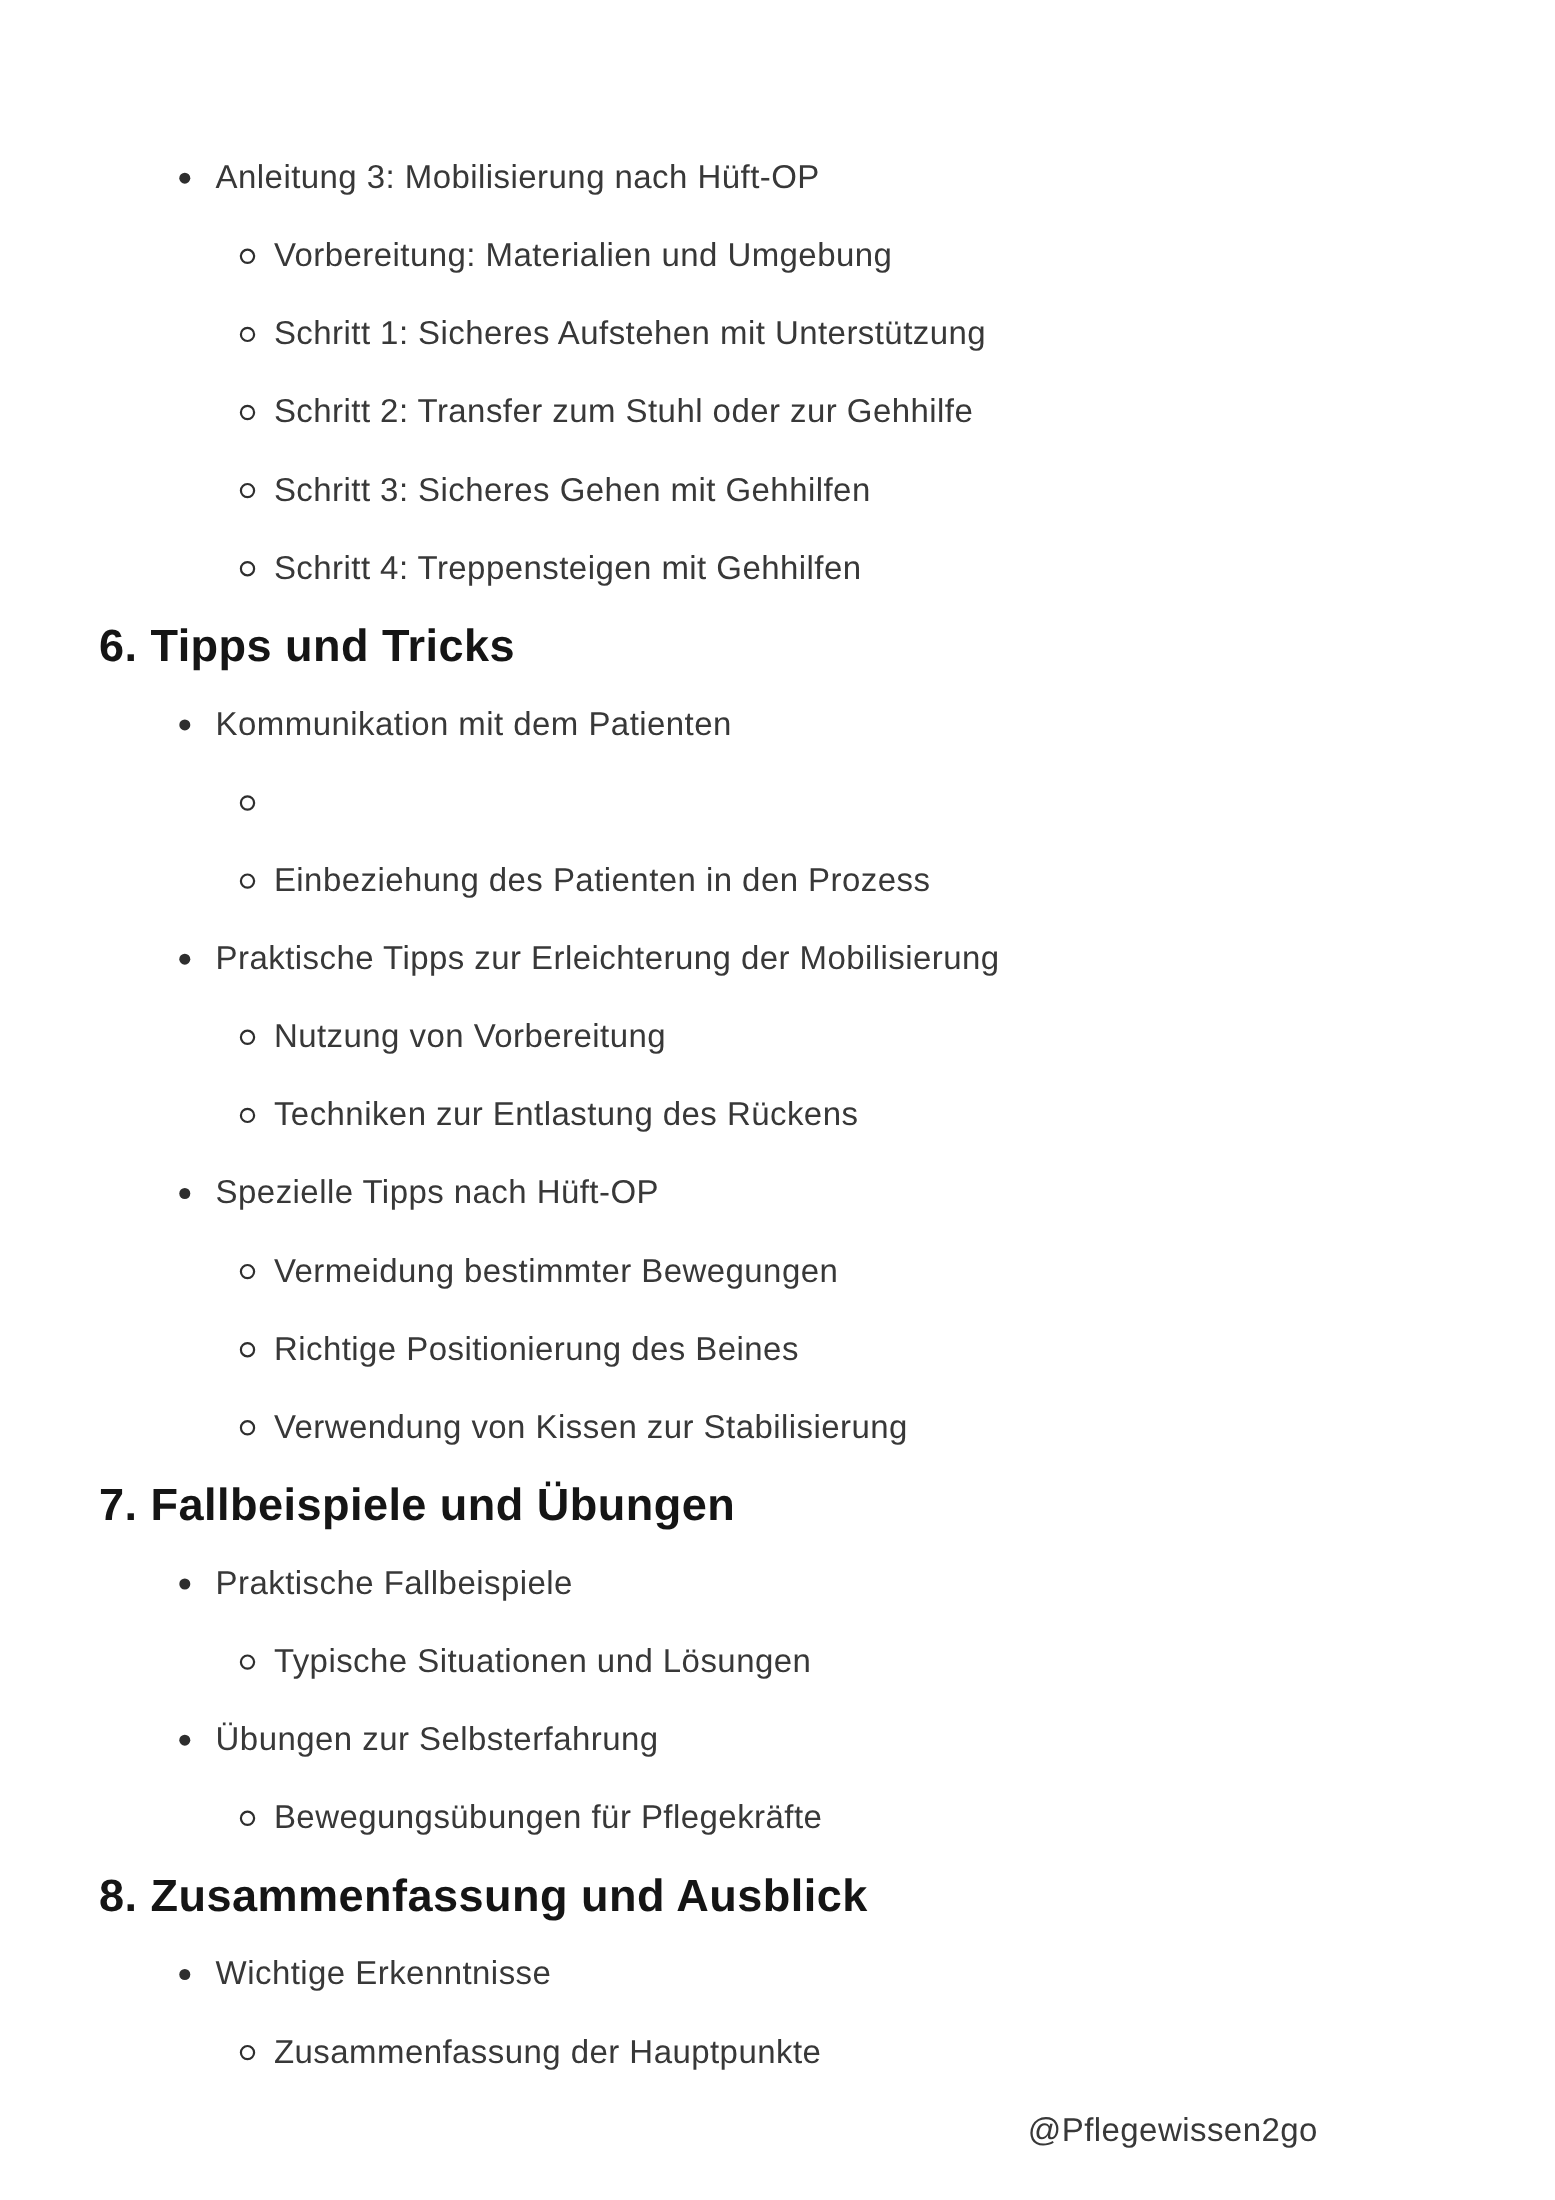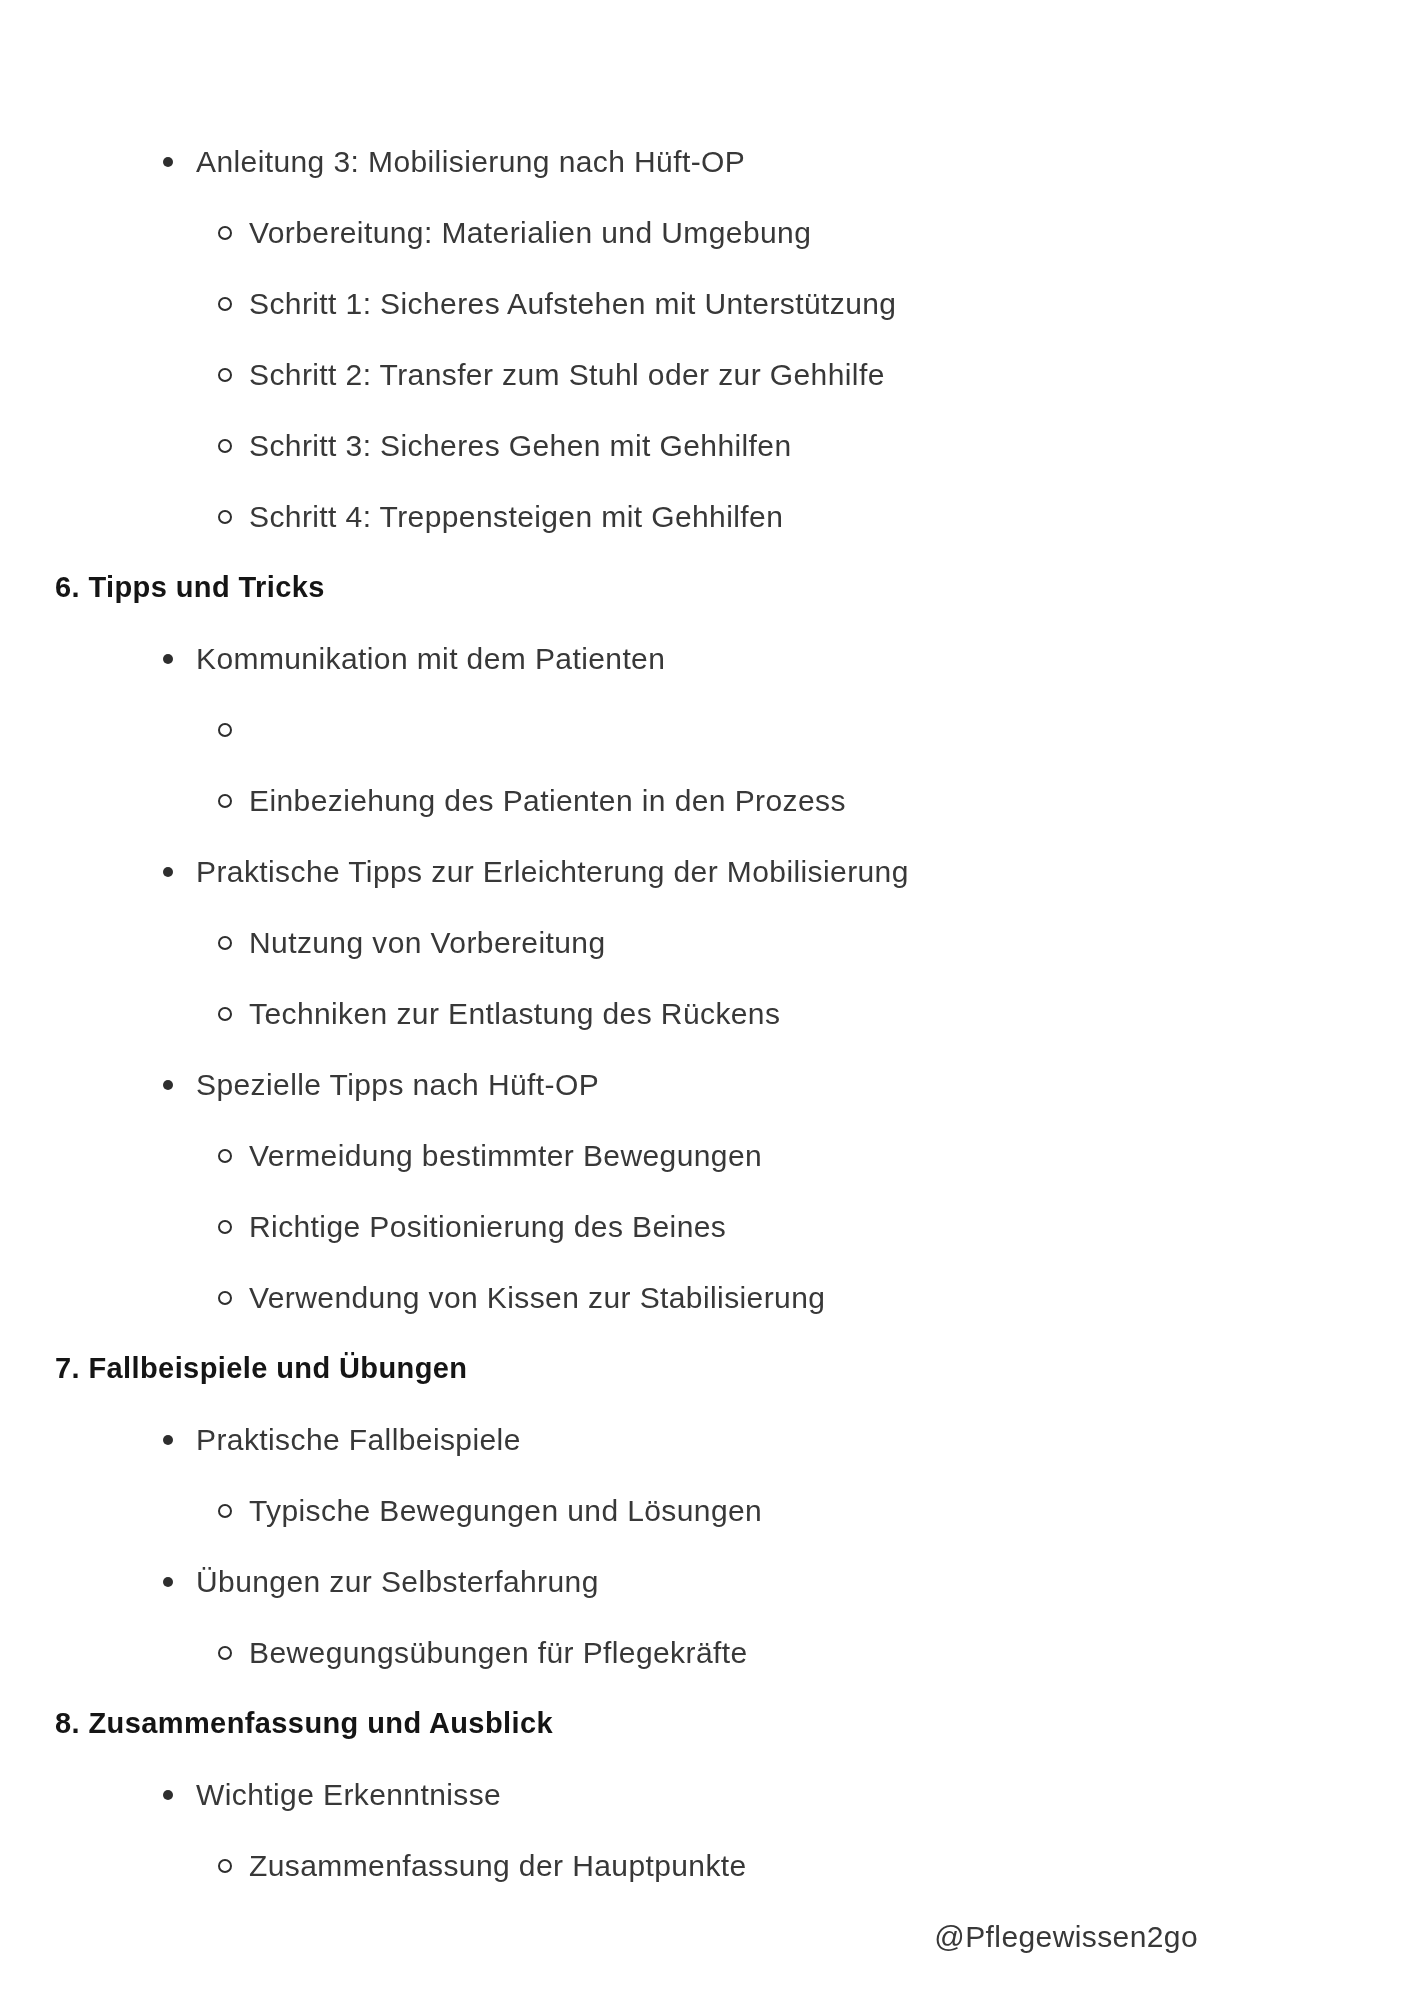--- a/index.html
+++ b/index.html
@@ -23,24 +23,24 @@
   .row {
     height: 71px;
     display: flex;
     align-items: center;
     font-size: 30px;
     letter-spacing: 0.4px;
     white-space: nowrap;
   }
   
   .row.l0 {
-    padding-left: 55px;
+    padding-left: 90px;
     font-weight: 700;
     color: #151515;
-    font-size: 29px;
+    font-size: 41px;
   }
   
   .row.l1 .m {
     margin-left: 163px;
     width: 10px;
     height: 10px;
     border-radius: 50%;
     background: #2e2e2e;
     flex: 0 0 auto;
   }
@@ -150,21 +150,21 @@
     <div class="row l0">
       <span class="t">7. Fallbeispiele und Übungen</span>
     </div>
 
     <div class="row l1">
       <span class="m"></span>
       <span class="t">Praktische Fallbeispiele</span>
     </div>
     <div class="row l2">
       <span class="m"></span>
-      <span class="t">Typische Bewegungen und Lösungen</span>
+      <span class="t">Typische Situationen und Lösungen</span>
     </div>
     <div class="row l1">
       <span class="m"></span>
       <span class="t">Übungen zur Selbsterfahrung</span>
     </div>
     <div class="row l2">
       <span class="m"></span>
       <span class="t">Bewegungsübungen für Pflegekräfte</span>
     </div>
 

